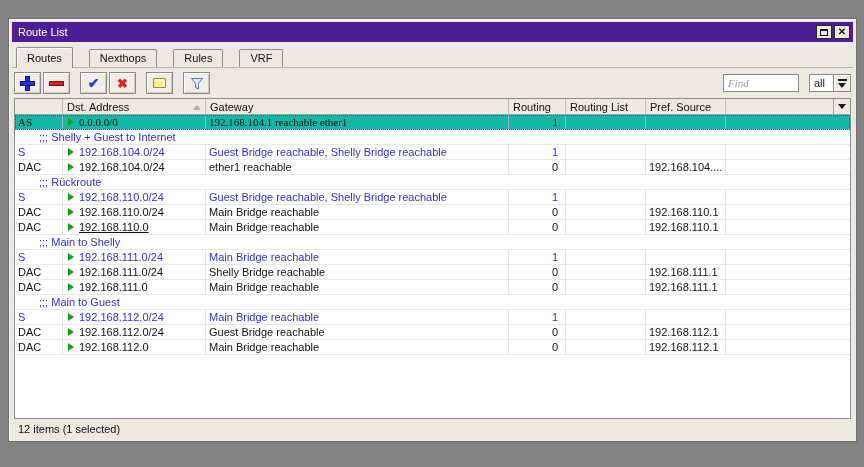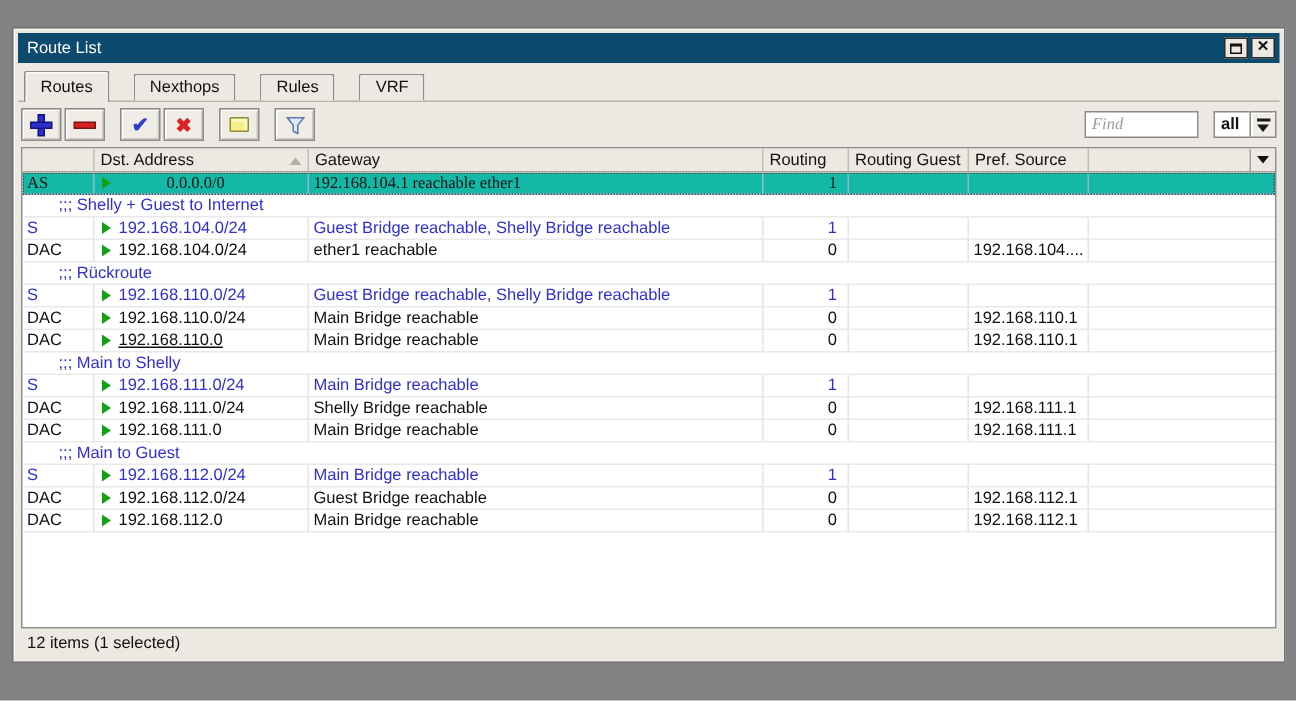--- a/index.html
+++ b/index.html
@@ -16,21 +16,21 @@
     position:absolute; left:8px; top:18px;
     width:849px; height:424px;
     background:#ece9e2;
     border:1px solid #6f6f6f;
     box-shadow:inset 1px 1px 0 #f8f6f2;
     display:flex; flex-direction:column;
     padding:3px;
   }
   
   .titlebar {
-    height:20px; background:#0c4a6e; color:#fff;
+    height:20px; background:#4c1d95; color:#fff;
     display:flex; align-items:center;
     padding:0 3px 0 6px; flex:0 0 auto;
   }
   .titlebar .title { flex:1; font-size:11px; }
   .winbtn {
     width:16px; height:14px; margin-left:2px;
     background:#ece9e2; border:1px solid #2a2a2a;
     display:inline-flex; align-items:center; justify-content:center;
     color:#111; cursor:default;
   }
@@ -73,21 +73,21 @@
   .ic-minus { width:13px; height:3px; background:#d42222; box-shadow:0 0 0 1px #7c1212; }
   .ic-check { color:#2a3ed0; font-size:14px; font-weight:bold; line-height:1; }
   .ic-cross { color:#d82424; font-size:13px; font-weight:bold; line-height:1; }
   .ic-note  { width:13px; height:10px; background:#f7ef8a; border:1px solid #8c8c3a; border-radius:1px; box-shadow:inset -2px 2px 0 #fdf9c4; }
   .toolbar-right { margin-left:auto; display:flex; align-items:center; }
   .find-input {
     width:76px; height:18px; border:1px solid #8a8a8a; background:#fff;
     font-family:Liberation Serif, serif; font-size:11px; padding:0 4px; outline:none;
   }
   .find-input::placeholder { color:#9a9a9a; font-style:italic; }
-  .scope-combo { display:flex; align-items:flex-start; margin-left:10px;font-weight:bold; }
+  .scope-combo { display:flex; align-items:flex-start; margin-left:10px; }
   .scope-field {
     width:24px; height:18px; border:1px solid #8a8a8a; border-right:none;
     background:#fff; line-height:17px; padding-left:4px;
   }
   .scope-btn {
     width:18px; height:18px; background:#f0ede6; border:1px solid #8a8a8a;
     box-shadow:inset 1px 1px 0 #ffffff;
     display:flex; flex-direction:column; align-items:center; justify-content:center;
   }
   .combo-bar { width:9px; height:2px; background:#1a1a1a; margin-bottom:2px; }
@@ -213,33 +213,33 @@
 
   <div class="tablewrap">
     <div class="thead">
       <div class="hcell"></div>
       <div class="hcell">
           <span>Dst. Address</span>
           <span class="sort-asc"></span>
         </div>
       <div class="hcell">Gateway</div>
       <div class="hcell">Routing</div>
-      <div class="hcell">Routing Guest</div>
+      <div class="hcell">Routing List</div>
       <div class="hcell">Pref. Source</div>
       <div class="hcell"></div>
       <div class="colpick-btn">
           <div class="tri-down"></div>
         </div>
     </div>
     <div class="tbody" id="rows">
         <div class="trow selected">
           <div class="cell flags">AS</div>
           <div class="cell dst">
             <div class="garrow"></div>
-            <div class="" style="display: inline; margin-left: 32px;">0.0.0.0/0</div>
+            <div class="" style="display: inline;">0.0.0.0/0</div>
           </div>
           <div class="cell gw">192.168.104.1 reachable ether1</div>
           <div class="cell dist">1</div>
           <div class="cell mark"></div>
           <div class="cell pref"></div>
           <div class="cell fill"></div>
         </div>
         <div class="comment-row">
           <div class="ccell">;;; Shelly + Guest to Internet</div>
         </div>

